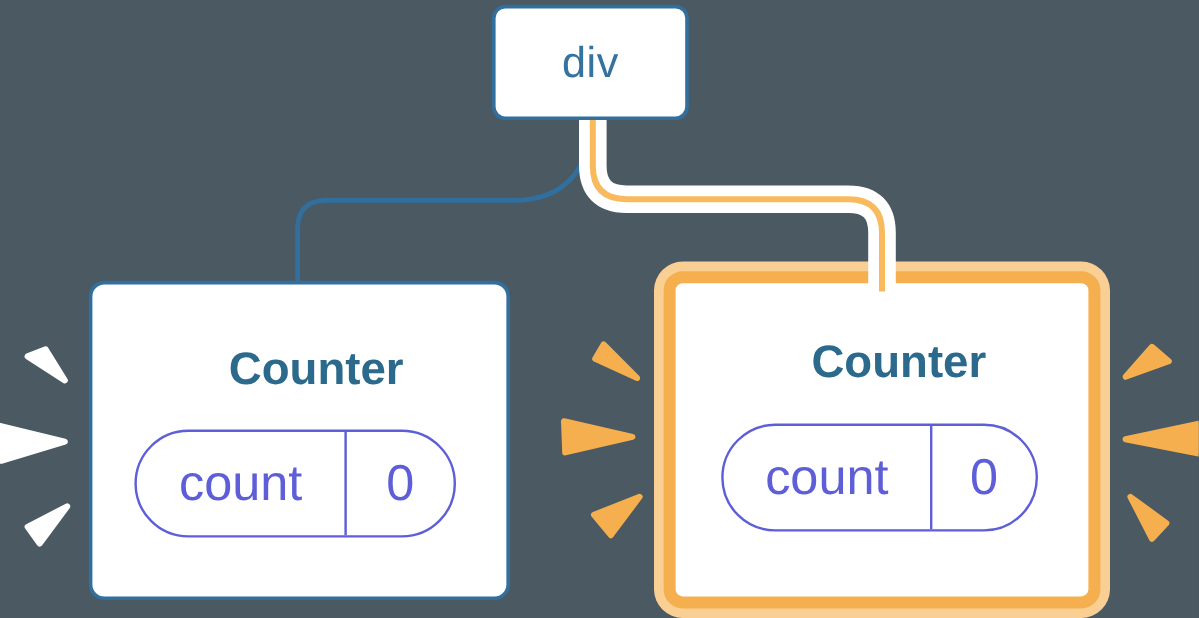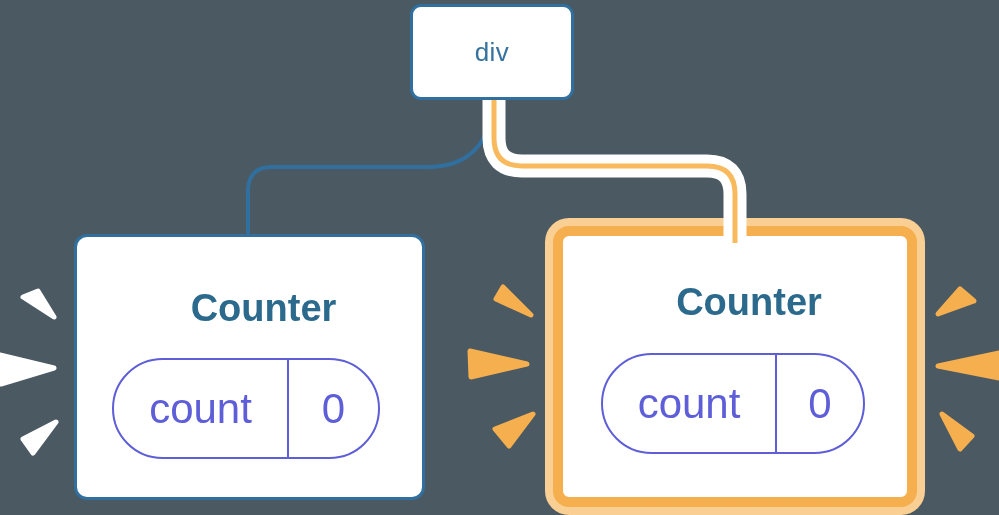--- a/index.html
+++ b/index.html
@@ -25,21 +25,21 @@
     position:absolute;z-index:4;
     left:410px;top:4px;width:164px;height:96px;
     box-sizing:border-box;
     background:var(--white);
     border:3px solid var(--blue-border);
     border-radius:11px;
     display:flex;align-items:center;justify-content:center;
   }
   .root-node .root-label{
     color:var(--blue-text);
-    font-size:26px;font-weight:500;
+    font-size:36px;font-weight:500;
     letter-spacing:0.5px;
   }
 
   
   .card{
     position:absolute;z-index:2;
     box-sizing:border-box;
     background:var(--white);
   }
   .card-left{
@@ -61,21 +61,21 @@
     line-height:40px;
     margin-left:28px;
   }
   .card-left .card-title{top:51px;}
   .card-right .card-title{top:46px;font-weight:800;}
 
   
   .pill{
     position:absolute;
     box-sizing:border-box;
-    height:101px;
+    height:90px;
     border:2.5px solid var(--purple);
     border-radius:51px;
     display:flex;align-items:stretch;
     background:var(--white);
     color:var(--purple);
     font-size:42px;
   }
   .card-left .pill{left:35px;top:121px;width:268px;}
   .card-right .pill{left:38px;top:117px;width:264px;}
   .pill-key-cell{

